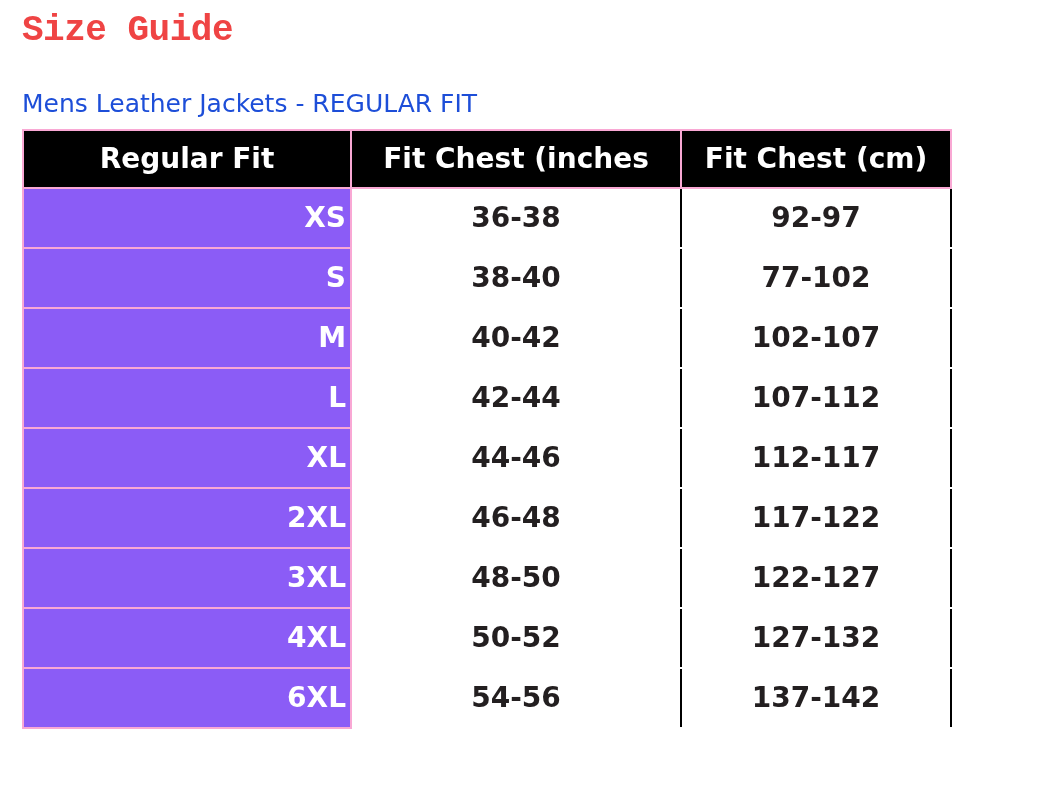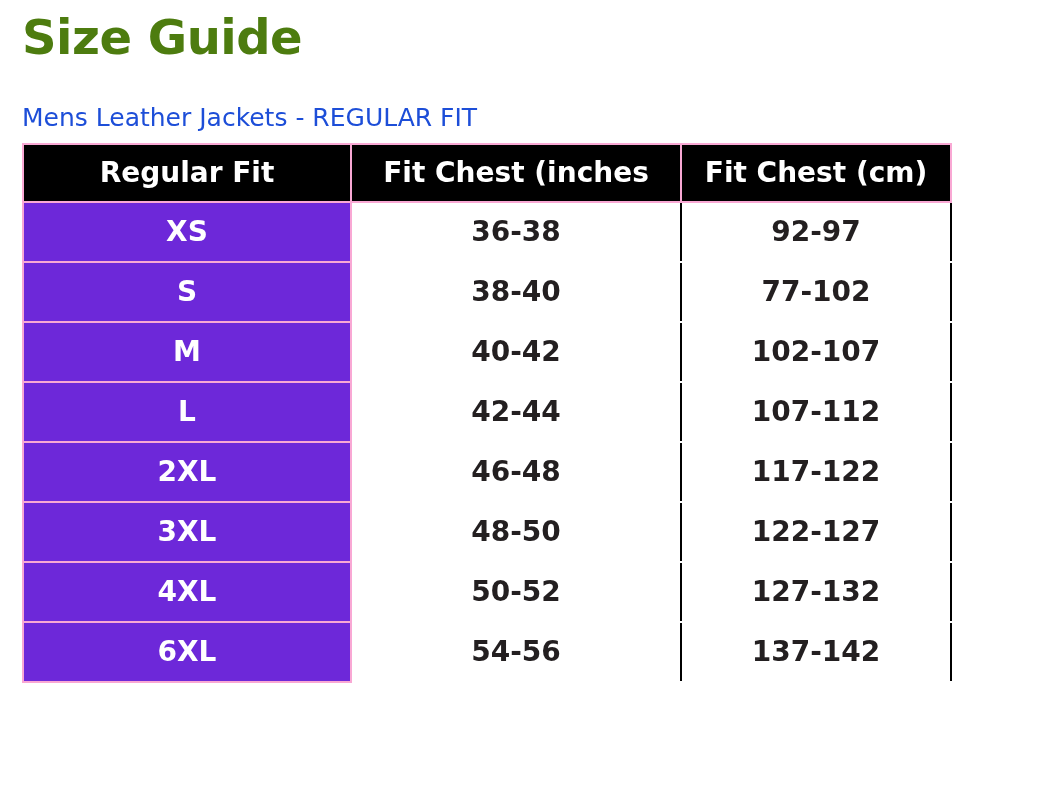--- a/index.html
+++ b/index.html
@@ -15,26 +15,27 @@
     overflow: hidden;
   }
   .page {
     position: relative;
     width: 1050px;
     height: 801px;
     box-sizing: border-box;
     padding: 0 22px;
   }
   .page-title {
-    font-size: 48px;
+    font-size: 36px;
     font-weight: bold;
     letter-spacing: -0.5px;
-    color: #4d7c0f;
+    color: #ef4444;
     margin: 10px 0 0 0;
     line-height: 1.15;
+    font-family: Liberation Mono, monospace;
   }
   .subtitle {
     font-size: 25px;
     font-weight: normal;
     color: #1d4ed8;
     margin: 38px 0 10px 0;
     line-height: 1.2;
   }
   table.size-table {
     border-collapse: collapse;
@@ -60,22 +61,23 @@
     padding: 2px 4px;
     white-space: nowrap;
     overflow: hidden;
   }
   table.size-table tbody td {
     height: 54px;
     font-size: 28px;
     padding: 2px 4px;
   }
   table.size-table tbody td.size-cell {
-    background: #6d28d9;
+    background: #8b5cf6;
     color: #ffffff;
+    text-align: right;
   }
   table.size-table tbody td.value-cell {
     background: #ffffff;
     color: #231f20;
     border-left: 2px solid #000000;
     border-right: 2px solid #000000;
     border-top: 2px solid #ffffff;
     border-bottom: 2px solid #ffffff;
   }
   table.size-table tbody tr:first-child td.value-cell {
@@ -119,20 +121,25 @@
         <td class="size-cell">M</td>
         <td class="value-cell">40-42</td>
         <td class="value-cell">102-107</td>
       </tr>
       <tr>
         <td class="size-cell">L</td>
         <td class="value-cell">42-44</td>
         <td class="value-cell">107-112</td>
       </tr>
       <tr>
+        <td class="size-cell">XL</td>
+        <td class="value-cell">44-46</td>
+        <td class="value-cell">112-117</td>
+      </tr>
+      <tr>
         <td class="size-cell">2XL</td>
         <td class="value-cell">46-48</td>
         <td class="value-cell">117-122</td>
       </tr>
       <tr>
         <td class="size-cell">3XL</td>
         <td class="value-cell">48-50</td>
         <td class="value-cell">122-127</td>
       </tr>
       <tr>

